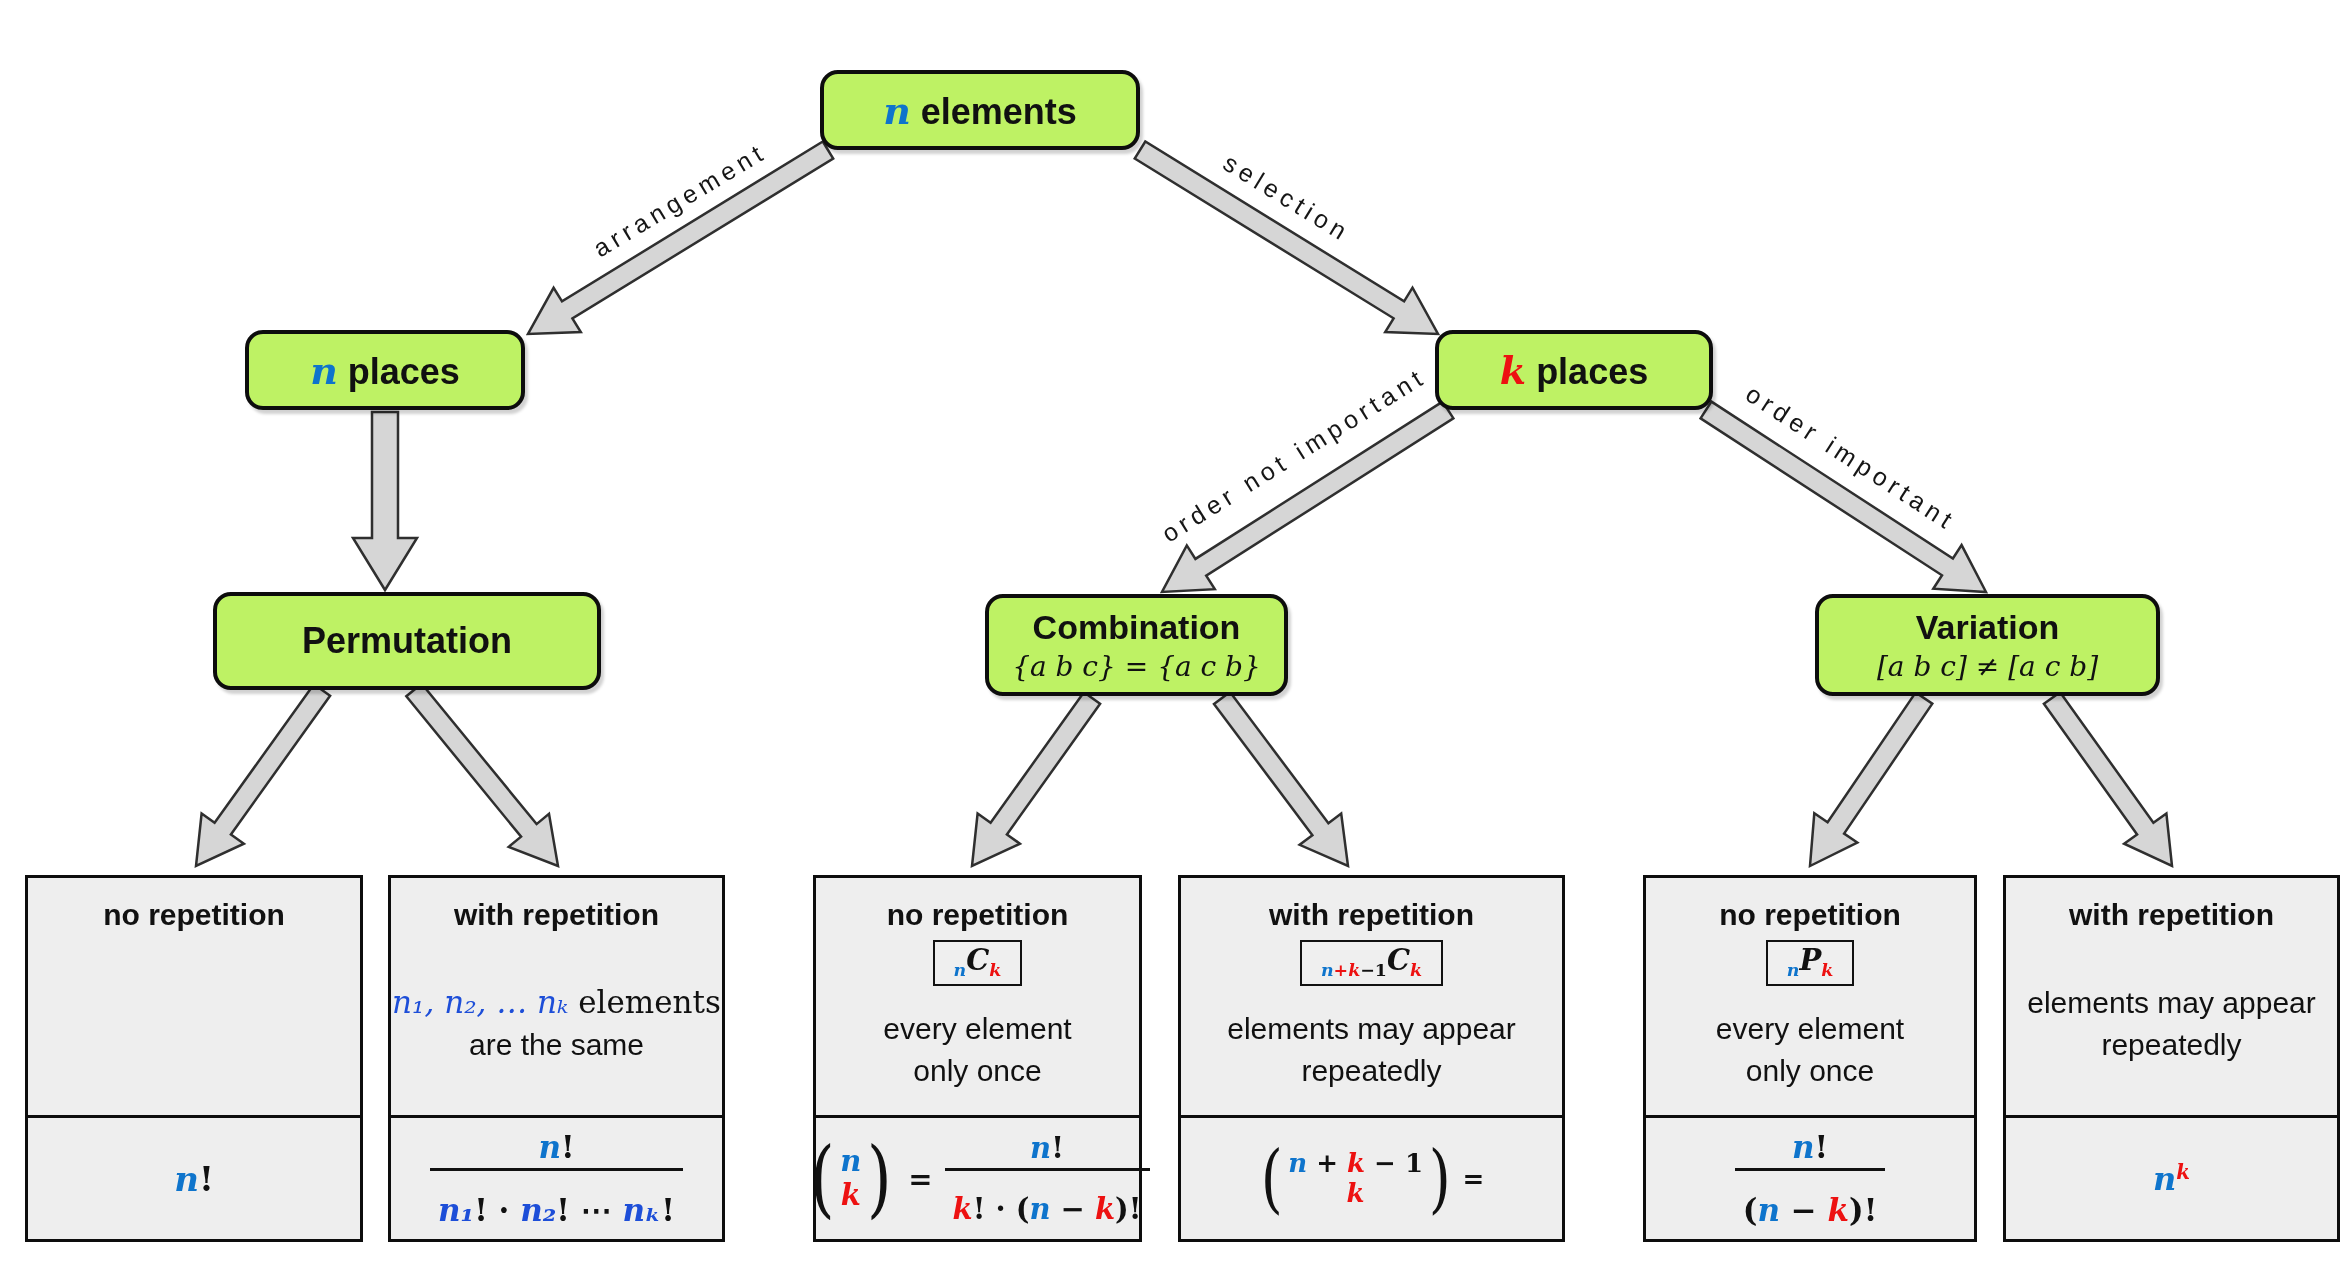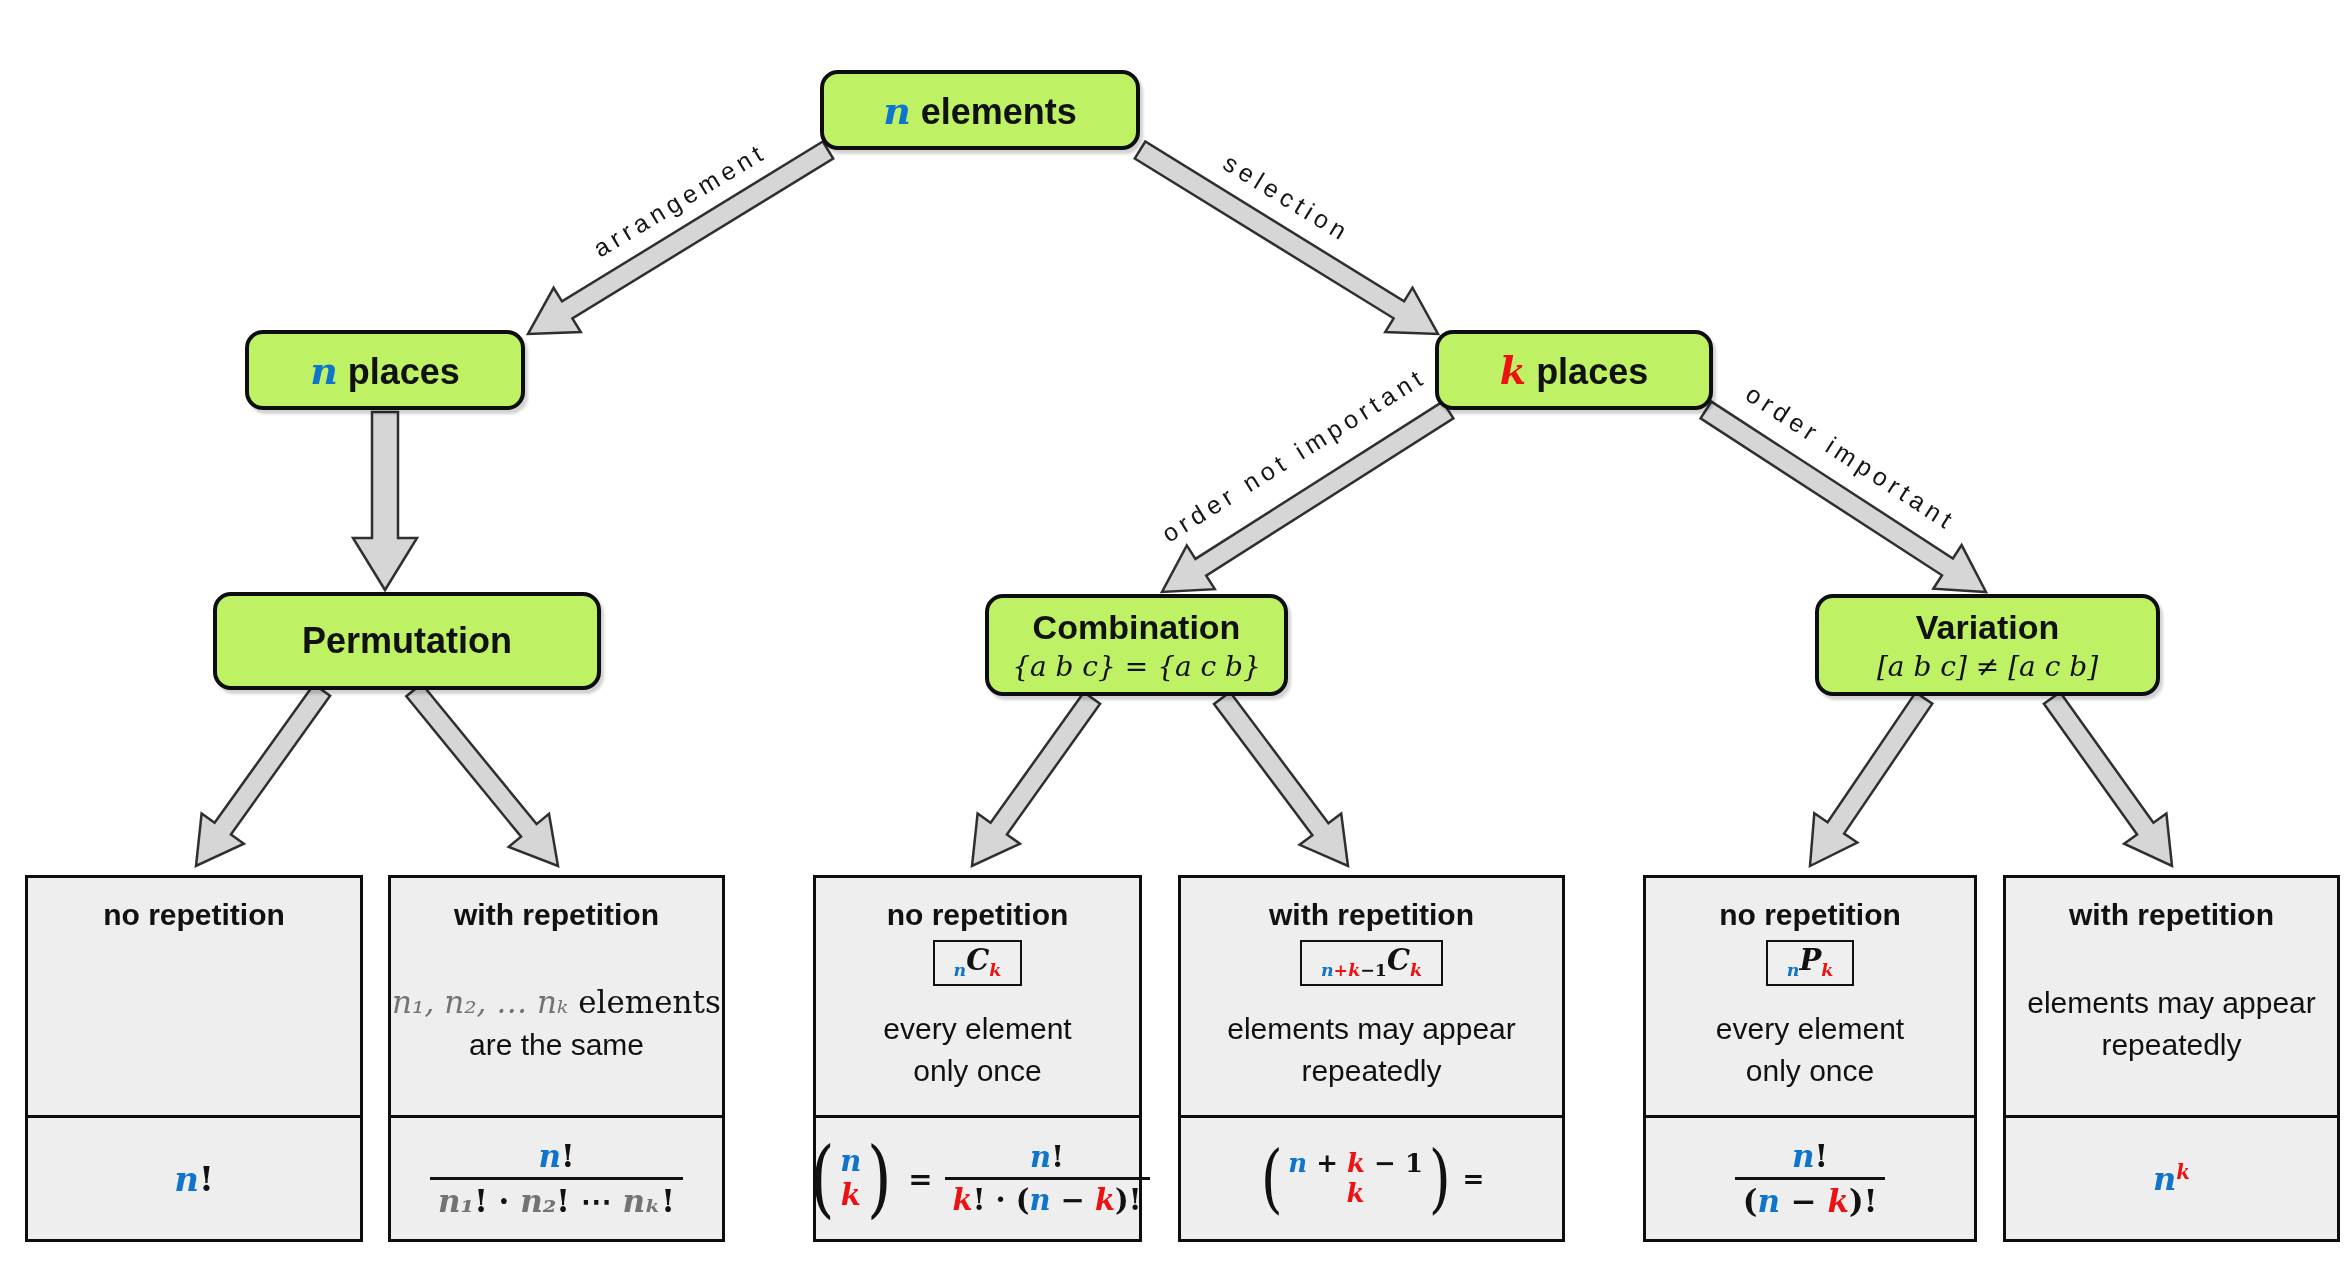--- a/index.html
+++ b/index.html
@@ -30,31 +30,31 @@
   .badge{margin-top:8px;border:2px solid #111;padding:0 19px 2px;font-family:"DejaVu Serif",serif;
          font-weight:bold;font-size:29px;color:#111;background:#efefef;line-height:1.3}
   .leaf-desc{flex:1;display:flex;flex-direction:column;align-items:center;justify-content:center;
              font-size:30px;color:#111;line-height:1.4;text-align:center}
   .leaf-formula{flex:0 0 auto;height:121px;display:flex;align-items:center;justify-content:center;
                 font-family:"DejaVu Serif",serif;font-weight:bold;font-size:31px;color:#111;gap:10px}
   .leaf-formula.small{font-size:26px;gap:6px}
 
   
   .tok{white-space:pre}
-  .c-b{color:#0e74cc}.c-r{color:#ed1111}.c-g{color:#737373}.c-k{color:#111}
+  .c-b{color:#0e74cc}.c-r{color:#ed1111}.c-g{color:#1d4ed8}.c-k{color:#111}
   .sf .tok.c-b,.sf .tok.c-r,.sf .tok.c-g,.tok.i{font-style:italic}
   .tok.sub{font-size:.6em;vertical-align:-.35em}
   .tok.sup{font-size:.62em;vertical-align:.55em}
   .leaf-desc .math-line{font-family:"DejaVu Serif",serif;font-size:31px}
   .leaf-desc .math-line .tok.c-g{font-style:italic}
 
   
   .frac{display:inline-flex;flex-direction:column;align-items:center;vertical-align:middle}
   .frac .num{padding:0 8px 3px}
-  .frac .den{border-top:3px solid #111;padding:3px 8px 0}
+  .frac .den{border-top:3px solid #111;padding:21px 8px 0}
   .binom{display:inline-flex;align-items:center}
   .paren{font-family:"DejaVu Serif",serif;font-weight:400;font-size:2.9em;line-height:.78;transform:scaleX(.75)}
   .bcol{display:inline-flex;flex-direction:column;align-items:center;line-height:1.15;padding:0 2px}
   .eq{padding:0 2px}
 </style>
 </head>
 <body>
 
 <div class="canvas">
 

